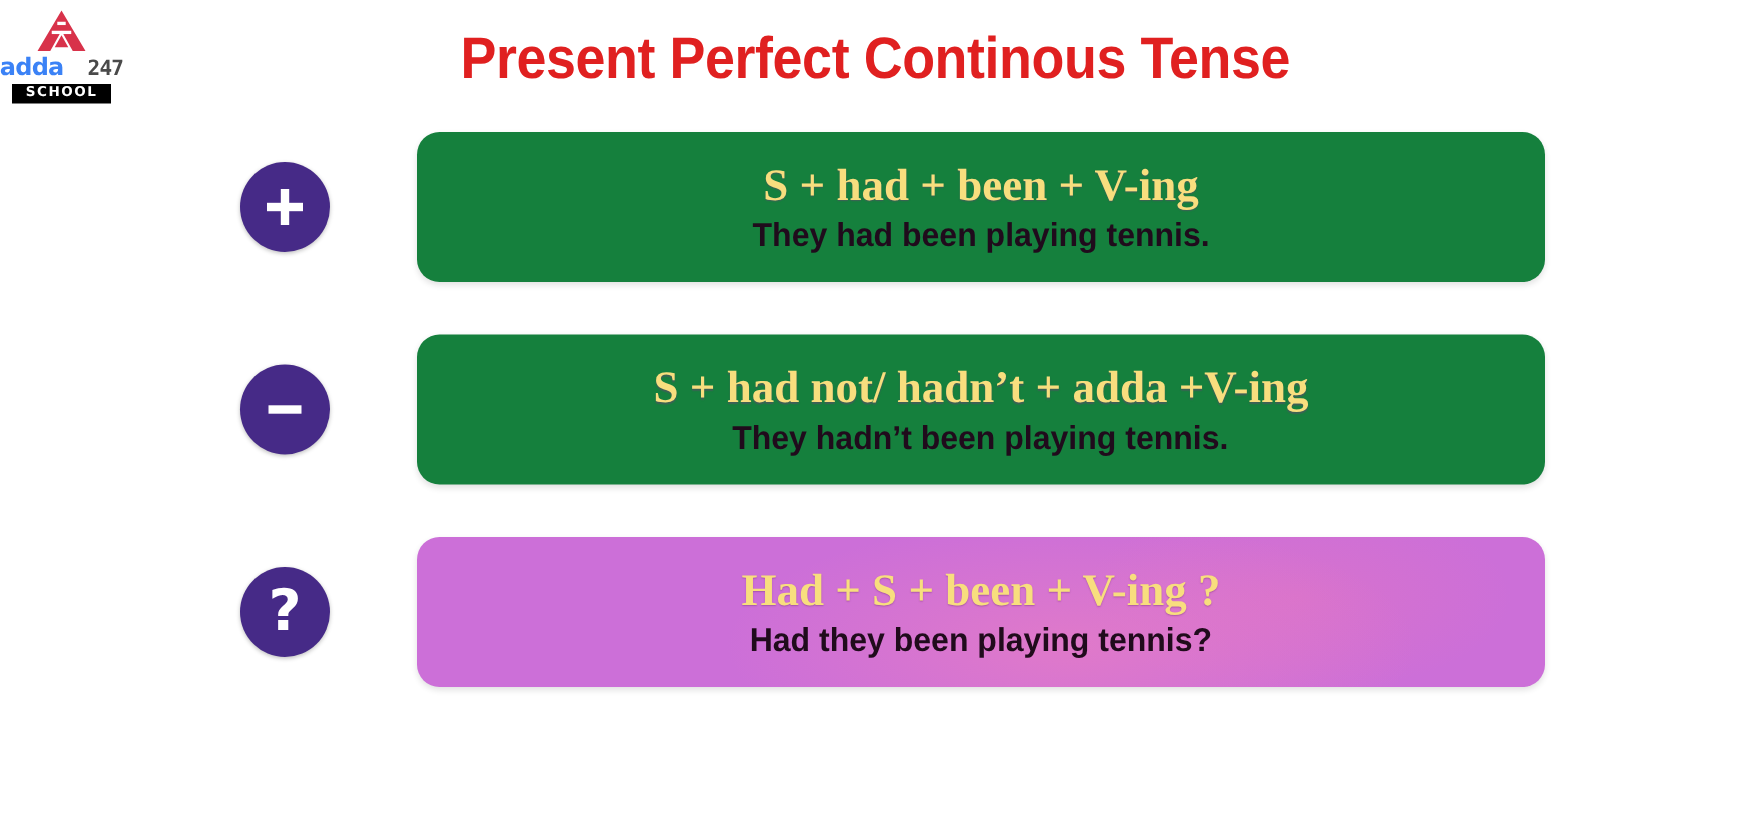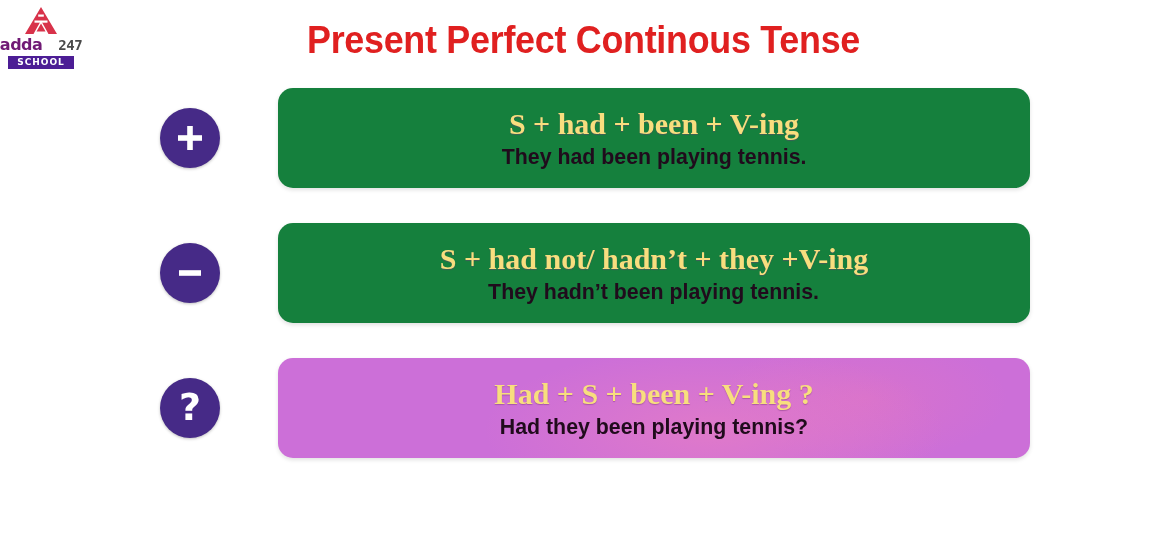--- a/index.html
+++ b/index.html
@@ -38,34 +38,34 @@
   #logo-wordmark {
     margin-top: 1px;
     display: flex;
     align-items: baseline;
     line-height: 1;
   }
   .logo-adda {
     font-family: "DejaVu Sans", sans-serif;
     font-weight: bold;
     font-size: 16px;
-    color: #701a75;
+    color: #3b82f6;
     letter-spacing: -0.5px;
   }
   .logo-247 {
     font-family: "DejaVu Sans Mono", monospace;
     font-weight: bold;
     font-size: 14px;
     color: #4a4a4a;
     letter-spacing: -0.5px;
     margin-left: 16px;
   }
   #logo-school {
     margin-top: 3px;
-    background: #4c1d95;
+    background: #000000;
     color: #ffffff;
     font-family: "DejaVu Sans", sans-serif;
     font-weight: bold;
     font-size: 9px;
     letter-spacing: 1px;
     padding: 2px 9px 2px 9px;
     line-height: 1;
   }
 
   
@@ -192,21 +192,21 @@
     </div>
   </div>
 
   <div class="row" id="row-1">
     <div class="badge">
       <svg width="30" height="30" viewBox="0 0 30 30">
         <rect x="4" y="12.2" width="22" height="5.6" fill="#ffffff"></rect>
       </svg>
     </div>
     <div class="card">
-      <div class="formula">S + had not/ hadn’t + they +V-ing</div>
+      <div class="formula">S + had not/ hadn’t + adda +V-ing</div>
       <div class="example">They hadn’t been playing tennis.</div>
     </div>
   </div>
 
   <div class="row" id="row-2">
     <div class="badge">
       <span class="badge-q">?</span>
     </div>
     <div class="card">
       <div class="formula">Had + S + been + V-ing ?</div>

